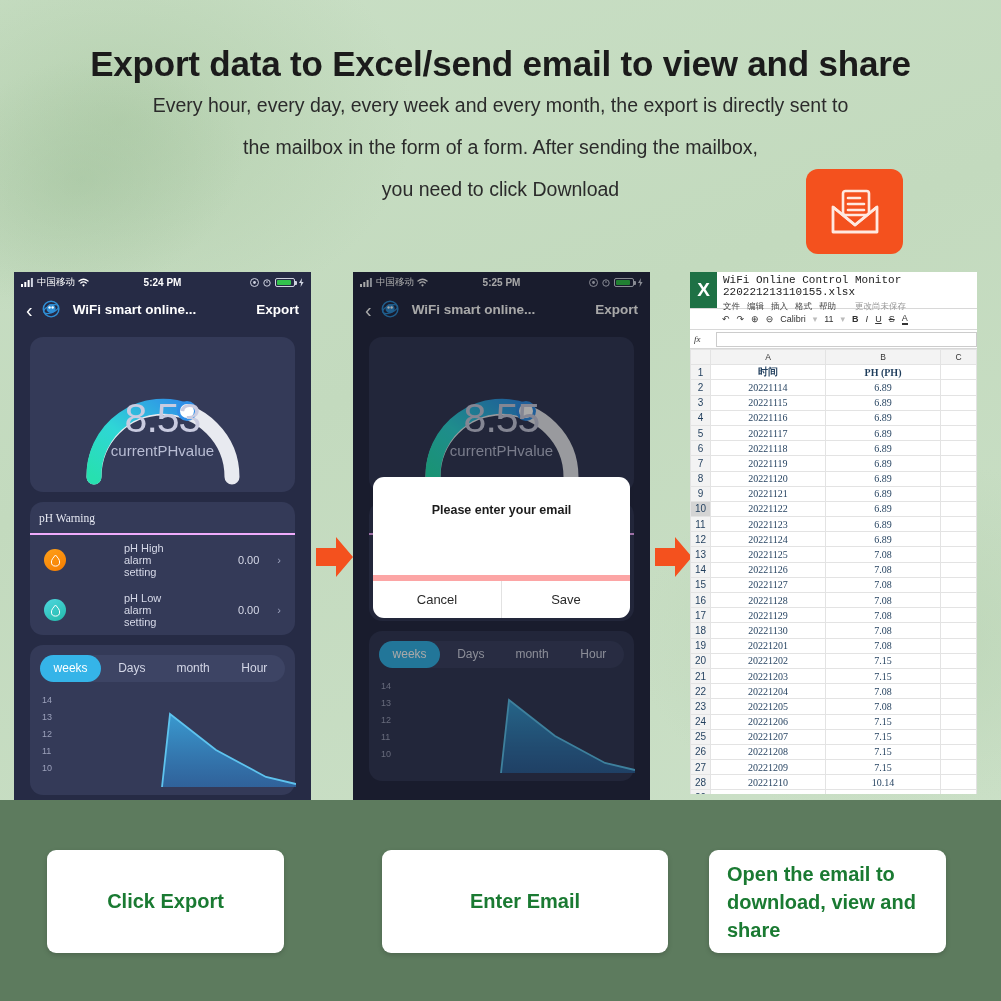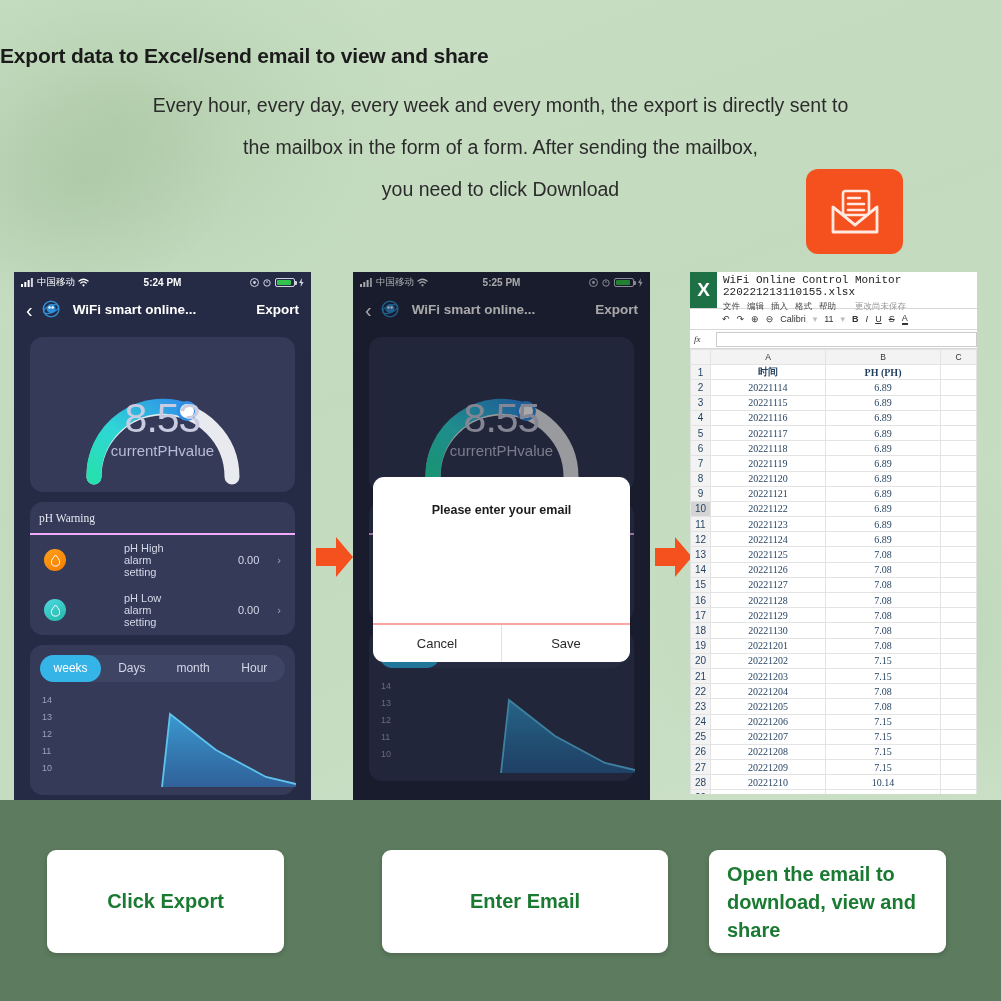--- a/index.html
+++ b/index.html
@@ -20,22 +20,22 @@
       linear-gradient(160deg, #c9dfc5 0%, #c3dabe 45%, #cbe0c7 100%);
   }
   .hero-leaf {
     position:absolute; width: 300px; height: 260px; left: -40px; top: 40px;
     background: radial-gradient(ellipse at 40% 50%, rgba(150,185,145,.35), rgba(150,185,145,0) 65%);
     transform: rotate(-18deg);
   }
 
   .title {
     position: absolute; left: 0; top: 44px; width: 1001px;
-    text-align: left;
-    font-size: 21px; font-weight: bold; color: #1b1b1b;
+    text-align: center;
+    font-size: 35px; font-weight: bold; color: #1b1b1b;
     letter-spacing: -0.2px;
   }
   .sub {
     position: absolute; left: 0; width: 1001px; text-align: center;
     font-size: 19.5px; color: #2b2b2b;
   }
   .sub1 { top: 94px; }
   .sub2 { top: 136px; }
   .sub3 { top: 178px; }
 
@@ -138,21 +138,21 @@
 
   .dialog {
     position: absolute; left: 20px; top: 205px; width: 257px;
     background: #fff; border-radius: 11px; overflow: hidden;
   }
   .dlg-title {
     text-align: center; font-size: 12.5px; font-weight: bold;
     color: #1c1c1c; padding: 26px 10px 0;
   }
   .dlg-body { height: 58px; }
-  .dlg-btns { display: flex; border-top: 2px solid #fca5a5; margin-top: 48px; }
+  .dlg-btns { display: flex; border-top: 6px solid #fca5a5; }
   .dlg-btn {
     flex: 1; text-align: center; font-size: 13px; color: #2a2a2a;
     padding: 11px 0;
   }
   .dlg-btn + .dlg-btn { border-left: 1px solid #e2e2e2; }
 
   
   .excel {
     position: absolute; left: 690px; top: 272px; width: 287px; height: 522px;
     background: #fff; overflow: hidden; font-family: "Liberation Serif", serif;

